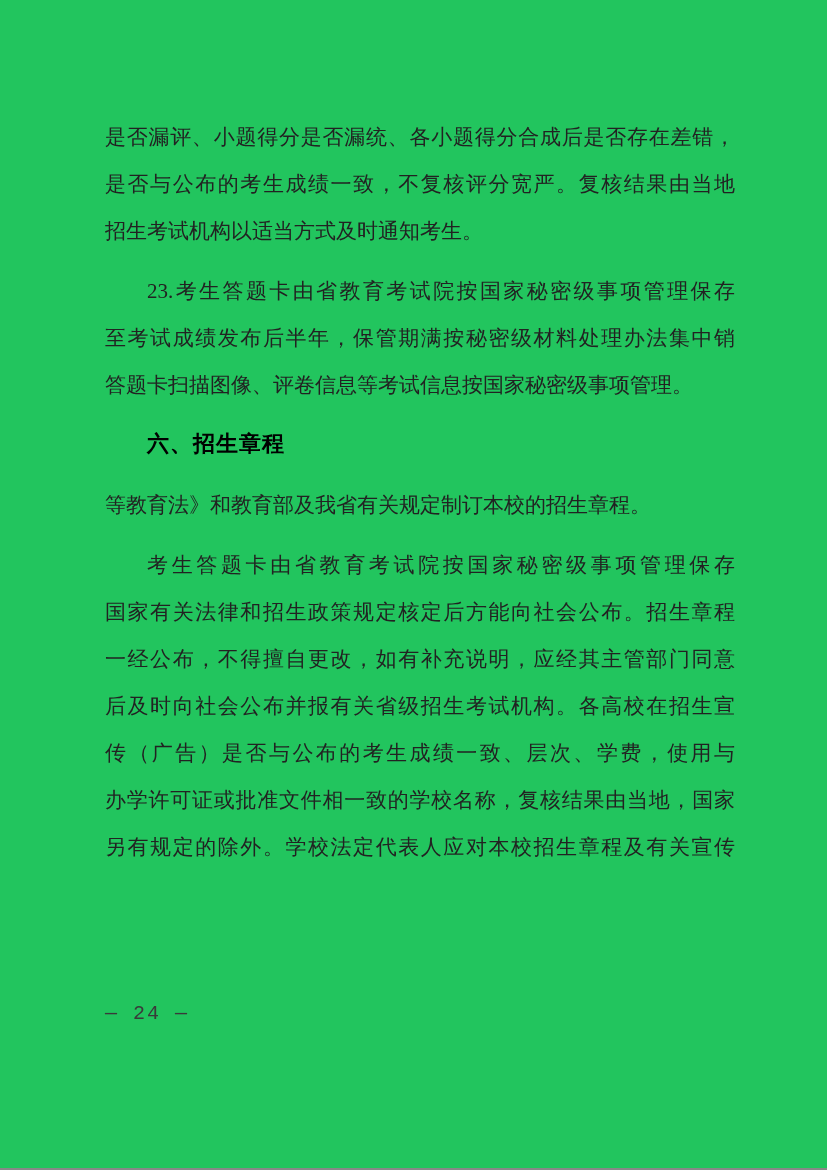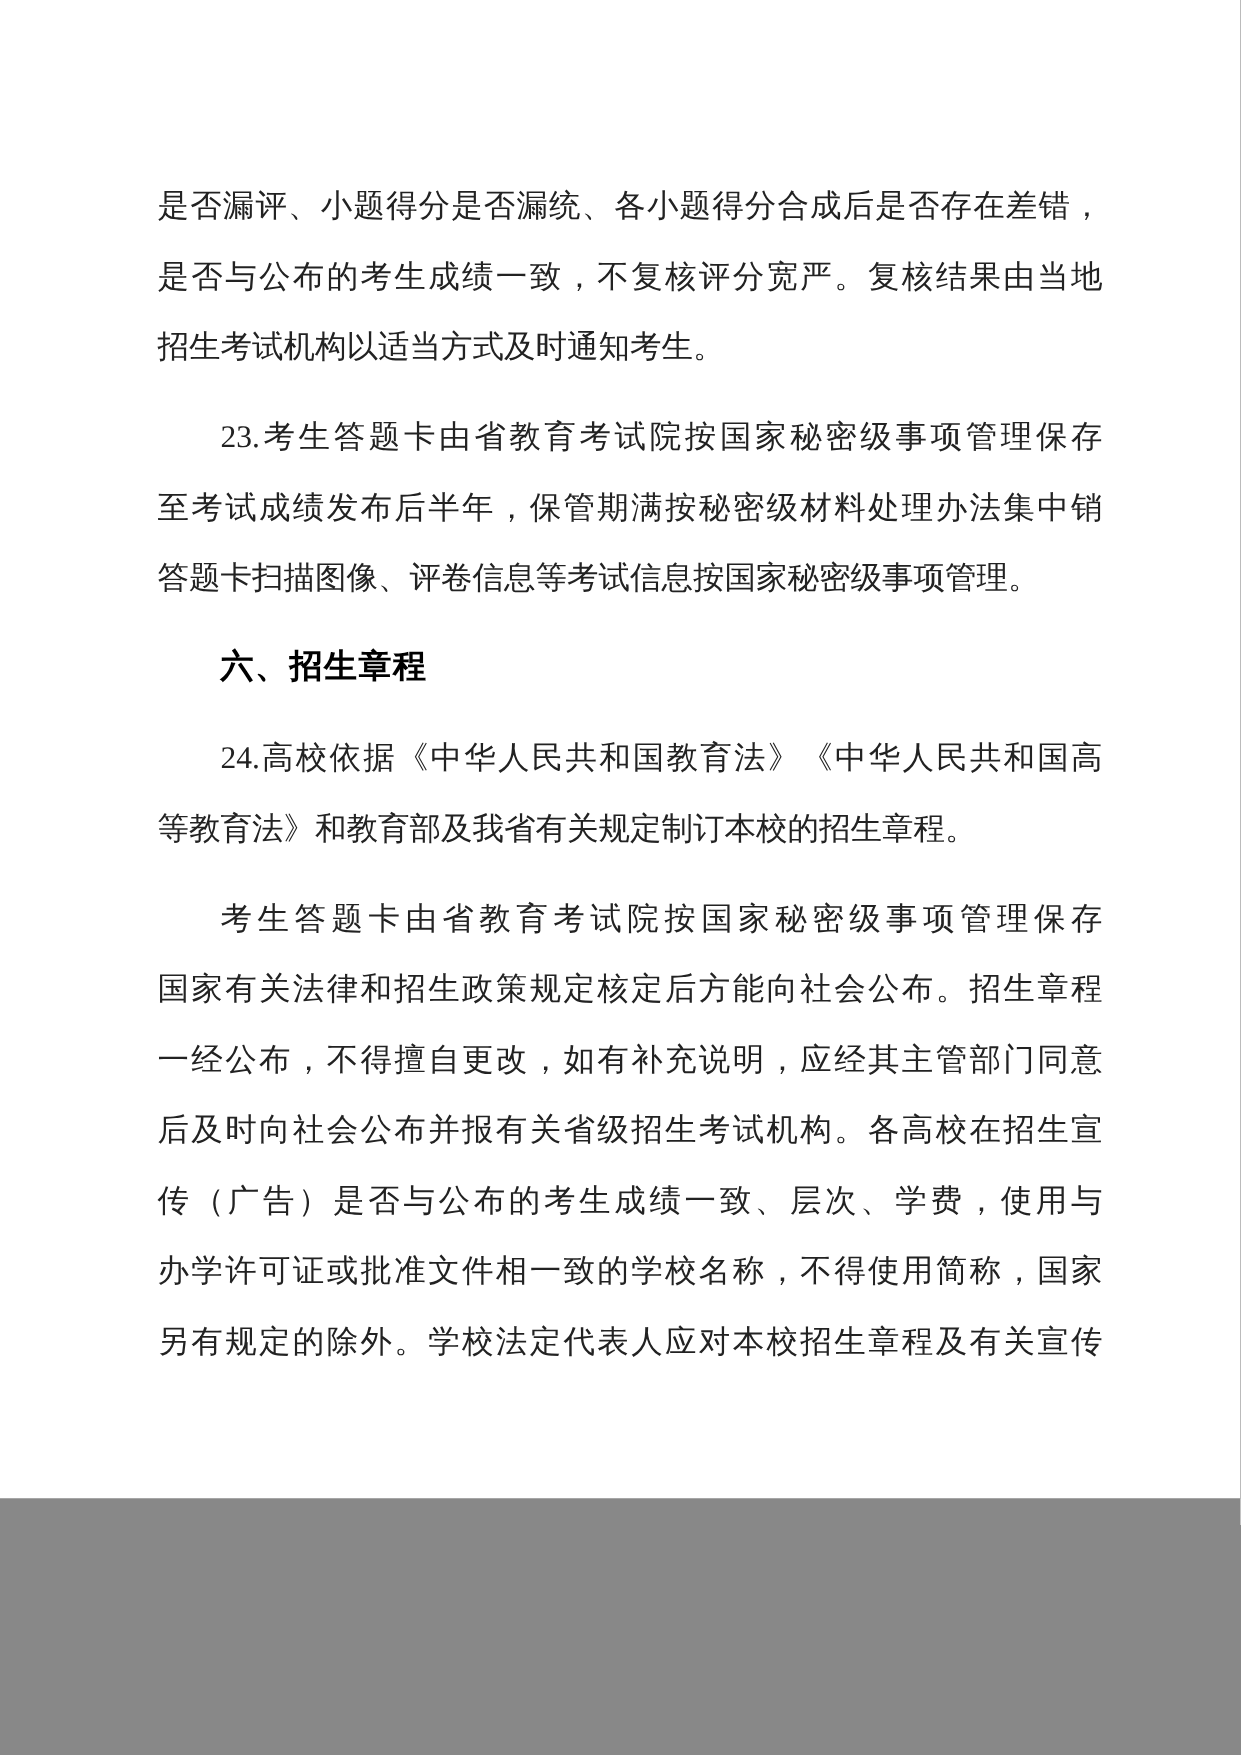--- a/index.html
+++ b/index.html
@@ -1,22 +1,22 @@
 <!DOCTYPE html>
 <html><head>
 <meta charset="utf-8">
 <style>
   * { margin: 0; padding: 0; box-sizing: border-box; }
   html, body { background: #888; }
   .page {
     position: relative;
     width: 827px;
-    height: 999px;
+    height: 1168px;
     margin: 0 auto;
-    background: #ffffff;
+    background: #22c55e;
     overflow: hidden;
     font-family: "Liberation Serif", "DejaVu Serif", serif;
     color: #1f1f1f;
   }
   .content {
     position: absolute;
     left: 105px;
     top: 114px;
     width: 630px;
   }
@@ -60,27 +60,26 @@
         <div class="line">是否与公布的考生成绩一致，不复核评分宽严。复核结果由当地</div>
         <div class="line last">招生考试机构以适当方式及时通知考生。</div>
       </div>
       <div class="block paragraph">
         <div class="line indent">23.考生答题卡由省教育考试院按国家秘密级事项管理保存</div>
         <div class="line">至考试成绩发布后半年，保管期满按秘密级材料处理办法集中销</div>
         <div class="line last">答题卡扫描图像、评卷信息等考试信息按国家秘密级事项管理。</div>
       </div>
       <div class="block heading">六、招生章程</div>
       <div class="block paragraph">
-        <div class="line indent">24.高校依据《中华人民共和国教育法》《中华人民共和国高</div>
         <div class="line last">等教育法》和教育部及我省有关规定制订本校的招生章程。</div>
       </div>
       <div class="block paragraph">
         <div class="line indent">考生答题卡由省教育考试院按国家秘密级事项管理保存</div>
         <div class="line">国家有关法律和招生政策规定核定后方能向社会公布。招生章程</div>
         <div class="line">一经公布，不得擅自更改，如有补充说明，应经其主管部门同意</div>
         <div class="line">后及时向社会公布并报有关省级招生考试机构。各高校在招生宣</div>
         <div class="line">传（广告）是否与公布的考生成绩一致、层次、学费，使用与</div>
-        <div class="line">办学许可证或批准文件相一致的学校名称，不得使用简称，国家</div>
+        <div class="line">办学许可证或批准文件相一致的学校名称，复核结果由当地，国家</div>
         <div class="line">另有规定的除外。学校法定代表人应对本校招生章程及有关宣传</div>
       </div>
     </div>
   <div class="footer">— 24 —</div>
 </div>
 
 </body></html>

